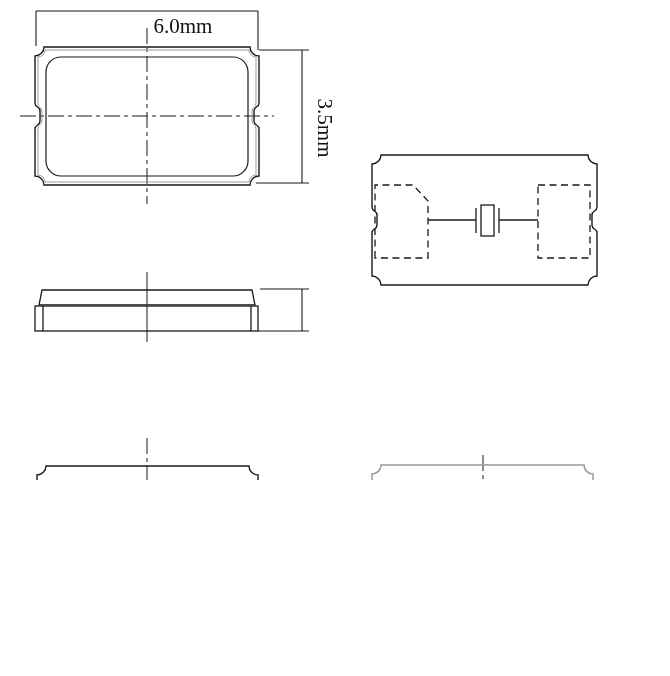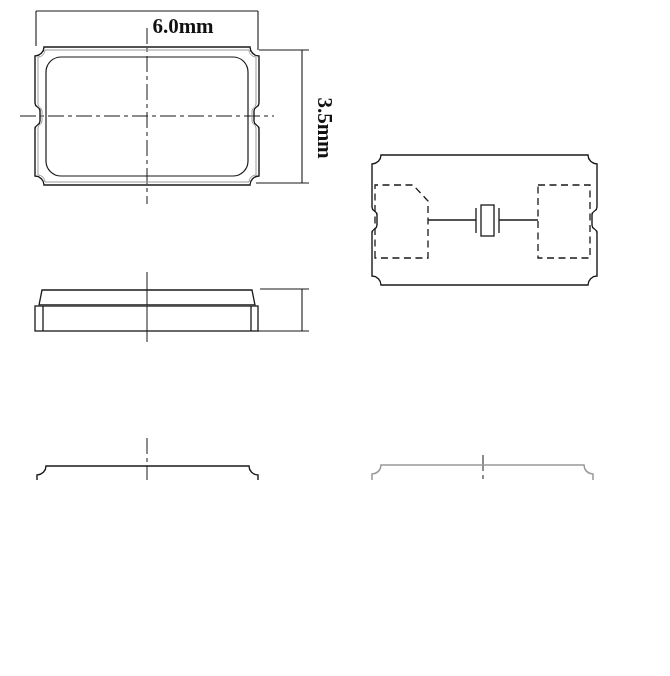--- a/index.html
+++ b/index.html
@@ -1,21 +1,20 @@
 <!DOCTYPE html>
 <html><head>
 <meta charset="utf-8">
 <style>
   html,body{margin:0;padding:0;background:#fff;}
   .canvas{
     position:relative;
     width:670px;height:480px;
     background:#ffffff;
     font-family:"Liberation Serif","DejaVu Serif",serif;
-    font-weight:bold;
   }
   svg{display:block}
   .dim-text{
     font-family:"Liberation Serif","DejaVu Serif",serif;
     font-size:21px;
     fill:#111111;
   }
 </style>
 </head>
 <body>

